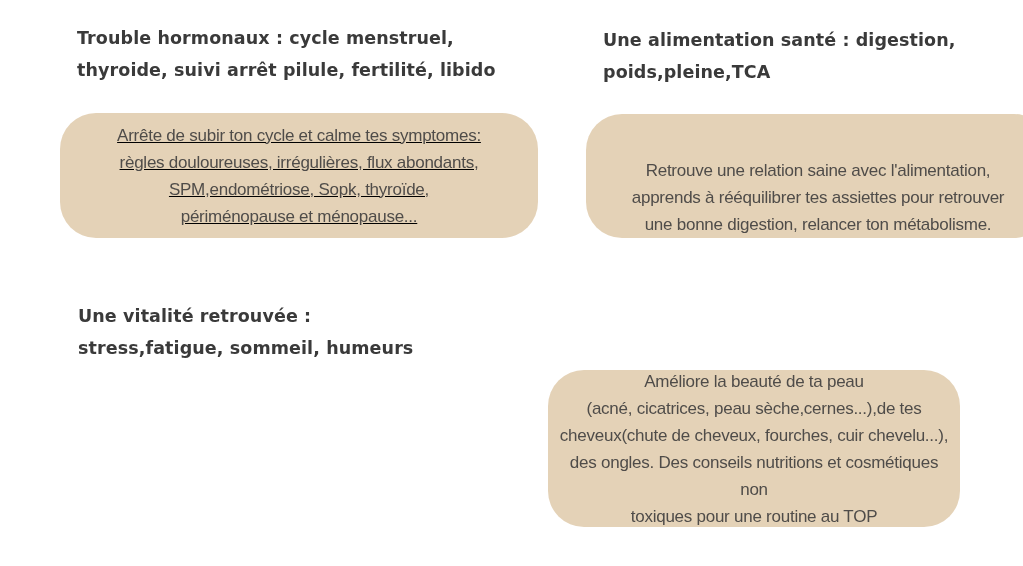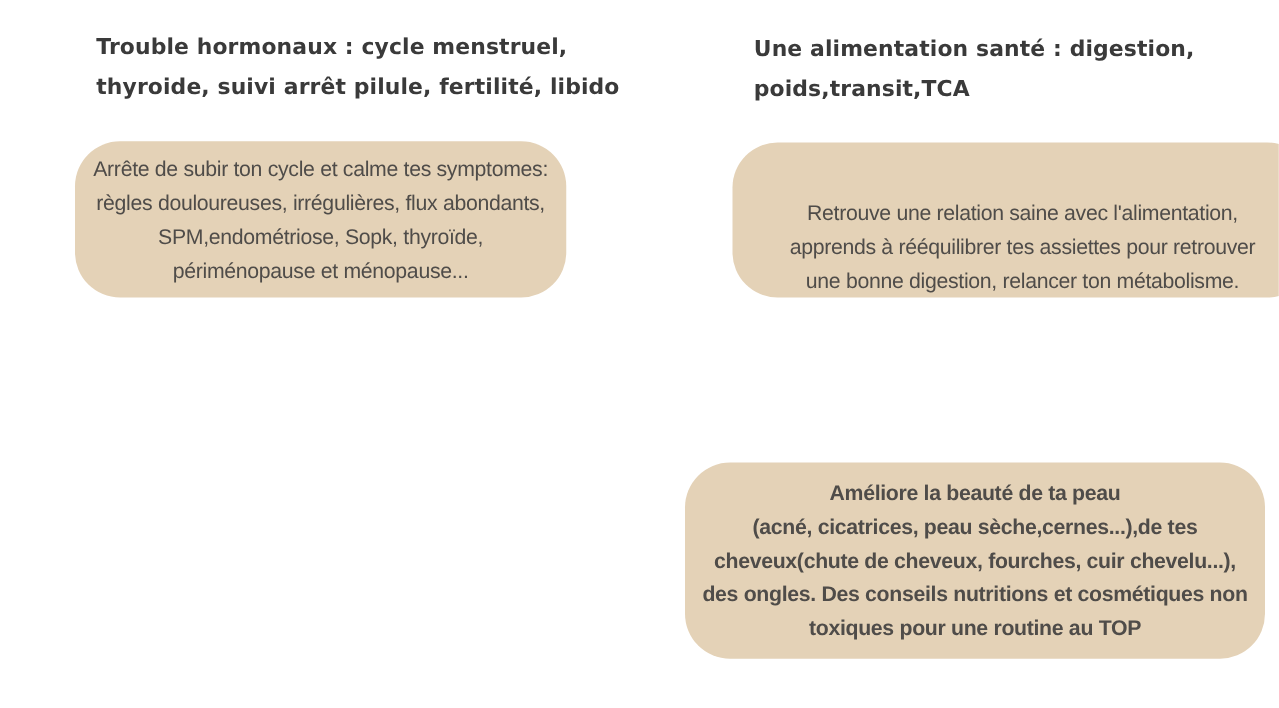--- a/index.html
+++ b/index.html
@@ -34,50 +34,52 @@
   .card-text{
     width:100%;
     padding:0 8px;
     font-size:17px;
     letter-spacing:-0.25px;
     line-height:27px;
     color:var(--body,#4f4c49);
     white-space:pre-line;
   }
   #h1{left:37px;top:22px;}
-  #c1{left:20px;top:113px;width:393px;height:125px;}
+  #c1{left:20px;top:113px;width:478px;height:125px;text-decoration:underline;}
   #h2{left:563px;top:24px;}
   #c2{left:546px;top:114px;width:464px;height:124px;align-items:flex-end;}
   #h3{left:38px;top:300px;}
   #c3{left:20px;top:370px;width:468px;height:158px;}
   #h4{left:563px;top:318px;}
-  #c4{left:508px;top:370px;width:464px;height:157px;font-weight:bold;}
+  #c4{left:508px;top:370px;width:412px;height:157px;}
 </style>
 </head>
 <body>
 
 <div class="canvas">
 
   <h2 id="h1" class="heading">Trouble hormonaux : cycle menstruel,
 thyroide, suivi arrêt pilule, fertilité, libido</h2>
   <div id="c1" class="card">
     <div class="card-text">Arrête de subir ton cycle et calme tes symptomes:
 règles douloureuses, irrégulières, flux abondants,
 SPM,endométriose, Sopk, thyroïde,
 périménopause et ménopause...</div>
   </div>
 
   <h2 id="h2" class="heading">Une alimentation santé : digestion,
-poids,transit,TCA</h2>
+poids,pleine,TCA</h2>
   <div id="c2" class="card">
     <div class="card-text">Retrouve une relation saine avec l'alimentation,
 apprends à rééquilibrer tes assiettes pour retrouver
 une bonne digestion, relancer ton métabolisme.</div>
   </div>
 
+  <h2 id="h3" class="heading">Une vitalité retrouvée :
+stress,fatigue, sommeil, humeurs</h2>
 
   <div id="c4" class="card">
     <div class="card-text">Améliore la beauté de ta peau
 (acné, cicatrices, peau sèche,cernes...),de tes
 cheveux(chute de cheveux, fourches, cuir chevelu...),
 des ongles. Des conseils nutritions et cosmétiques non
 toxiques pour une routine au TOP</div>
   </div>
 
 </div>

